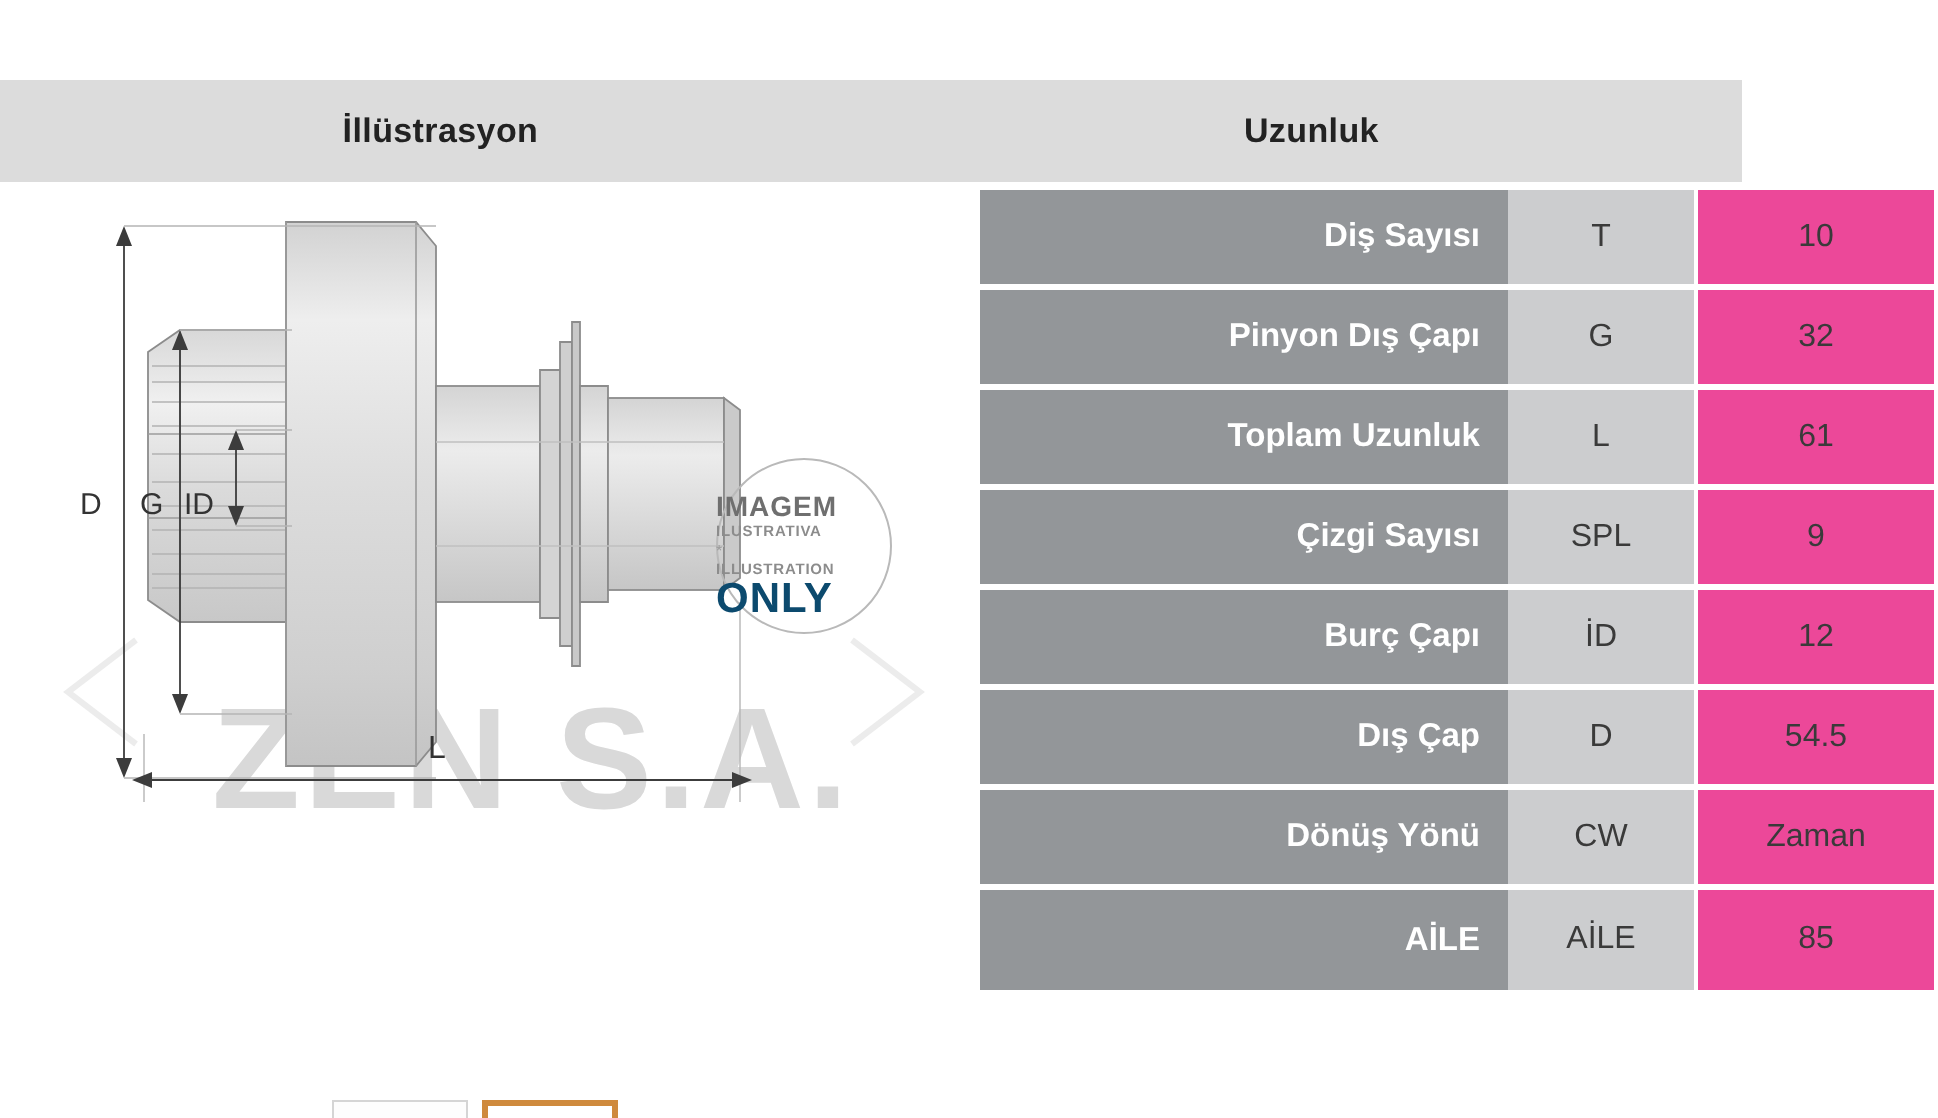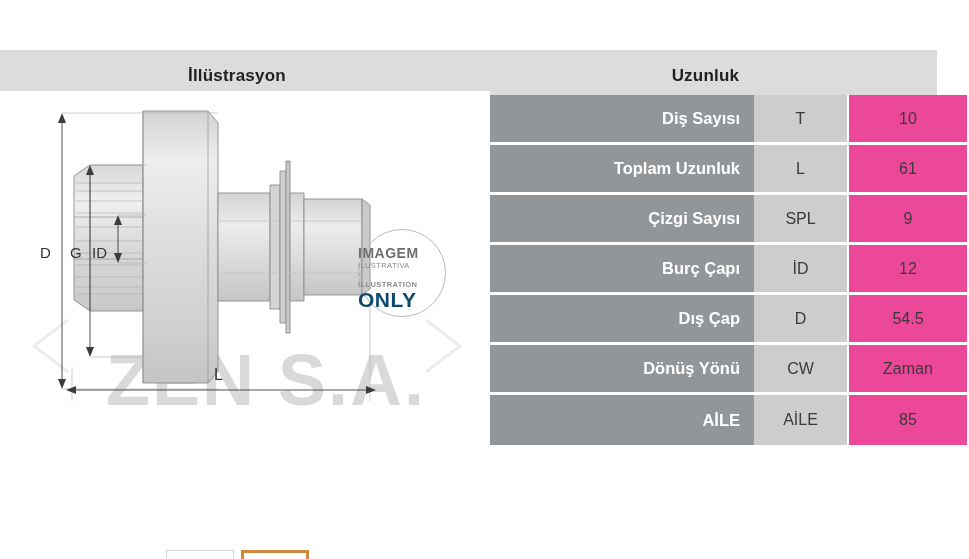--- a/index.html
+++ b/index.html
@@ -12,22 +12,22 @@
     height: 559px;
     position: relative;
     font-family: "Liberation Sans", sans-serif;
     overflow: hidden;
   }
 
   
   .header-band {
     position: absolute;
     left: 0;
-    top: 50px;
-    width: 937px;
+    top: 40px;
+    width: 871px;
     height: 51px;
     background: #dcdcdc;
     display: flex;
   }
   .header-cell {
     display: flex;
     align-items: center;
     justify-content: center;
     font-weight: bold;
     font-size: 17px;
@@ -96,21 +96,21 @@
     border: 1.5px solid #b9b9b9;
     box-sizing: border-box;
   }
   .stamp .l1 {
     position: absolute; left: 0; right: 0; top: 16px;
     font-size: 14px; font-weight: bold; color: #6f6f6f;
     letter-spacing: .5px;
   }
   .stamp .l2 {
     position: absolute; left: 0; right: 0; top: 32px;
-    font-size: 7.5px; font-weight: normal; color: #8c8c8c;
+    font-size: 7.5px; font-weight: bold; color: #8c8c8c;
     letter-spacing: .4px;
   }
   .stamp .dot {
     position: absolute; left: 0; right: 0; top: 42px;
     font-size: 8px; color: #9a9a9a;
   }
   .stamp .l3 {
     position: absolute; left: 0; right: 0; top: 51px;
     font-size: 7.5px; font-weight: bold; color: #8c8c8c;
     letter-spacing: .4px;
@@ -360,20 +360,25 @@
 </div>
 
 <table class="dims-table">
   <tbody>
     <tr>
       <td class="lbl">Diş Sayısı</td>
       <td class="code">T</td>
       <td class="val">10</td>
     </tr>
     <tr>
+      <td class="lbl">Pinyon Dış Çapı</td>
+      <td class="code">G</td>
+      <td class="val">32</td>
+    </tr>
+    <tr>
       <td class="lbl">Toplam Uzunluk</td>
       <td class="code">L</td>
       <td class="val">61</td>
     </tr>
     <tr>
       <td class="lbl">Çizgi Sayısı</td>
       <td class="code">SPL</td>
       <td class="val">9</td>
     </tr>
     <tr>

